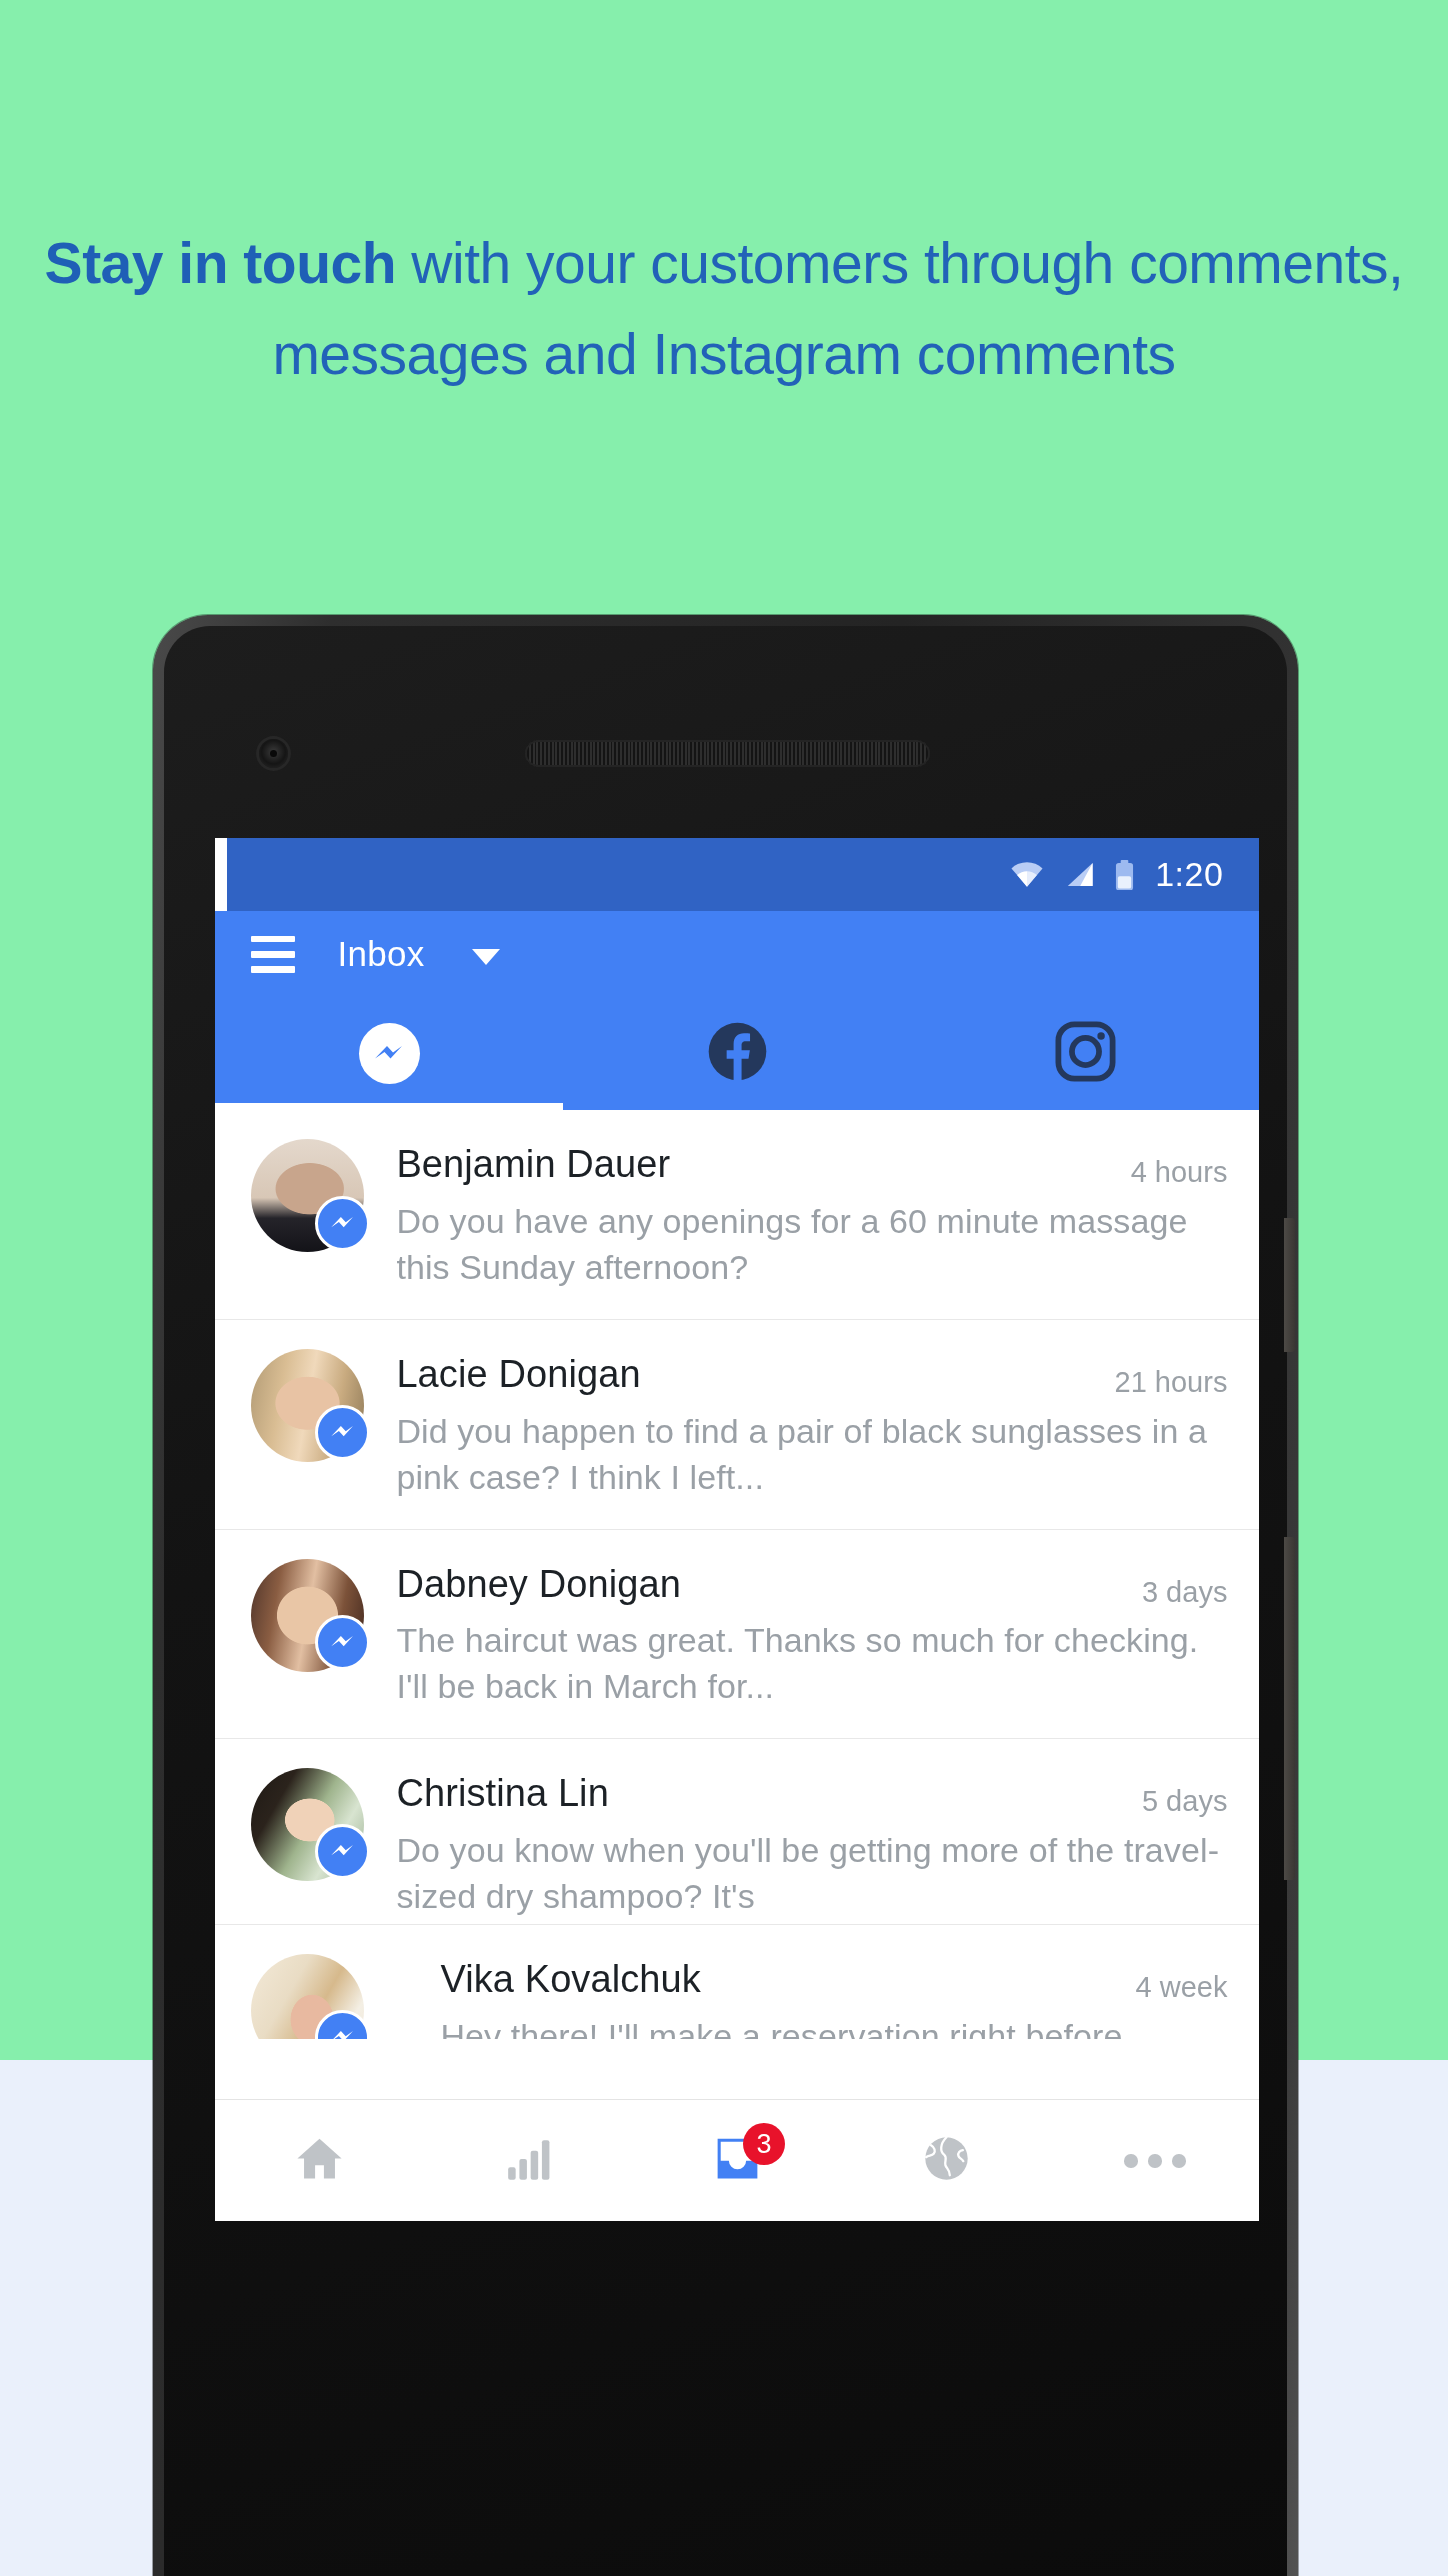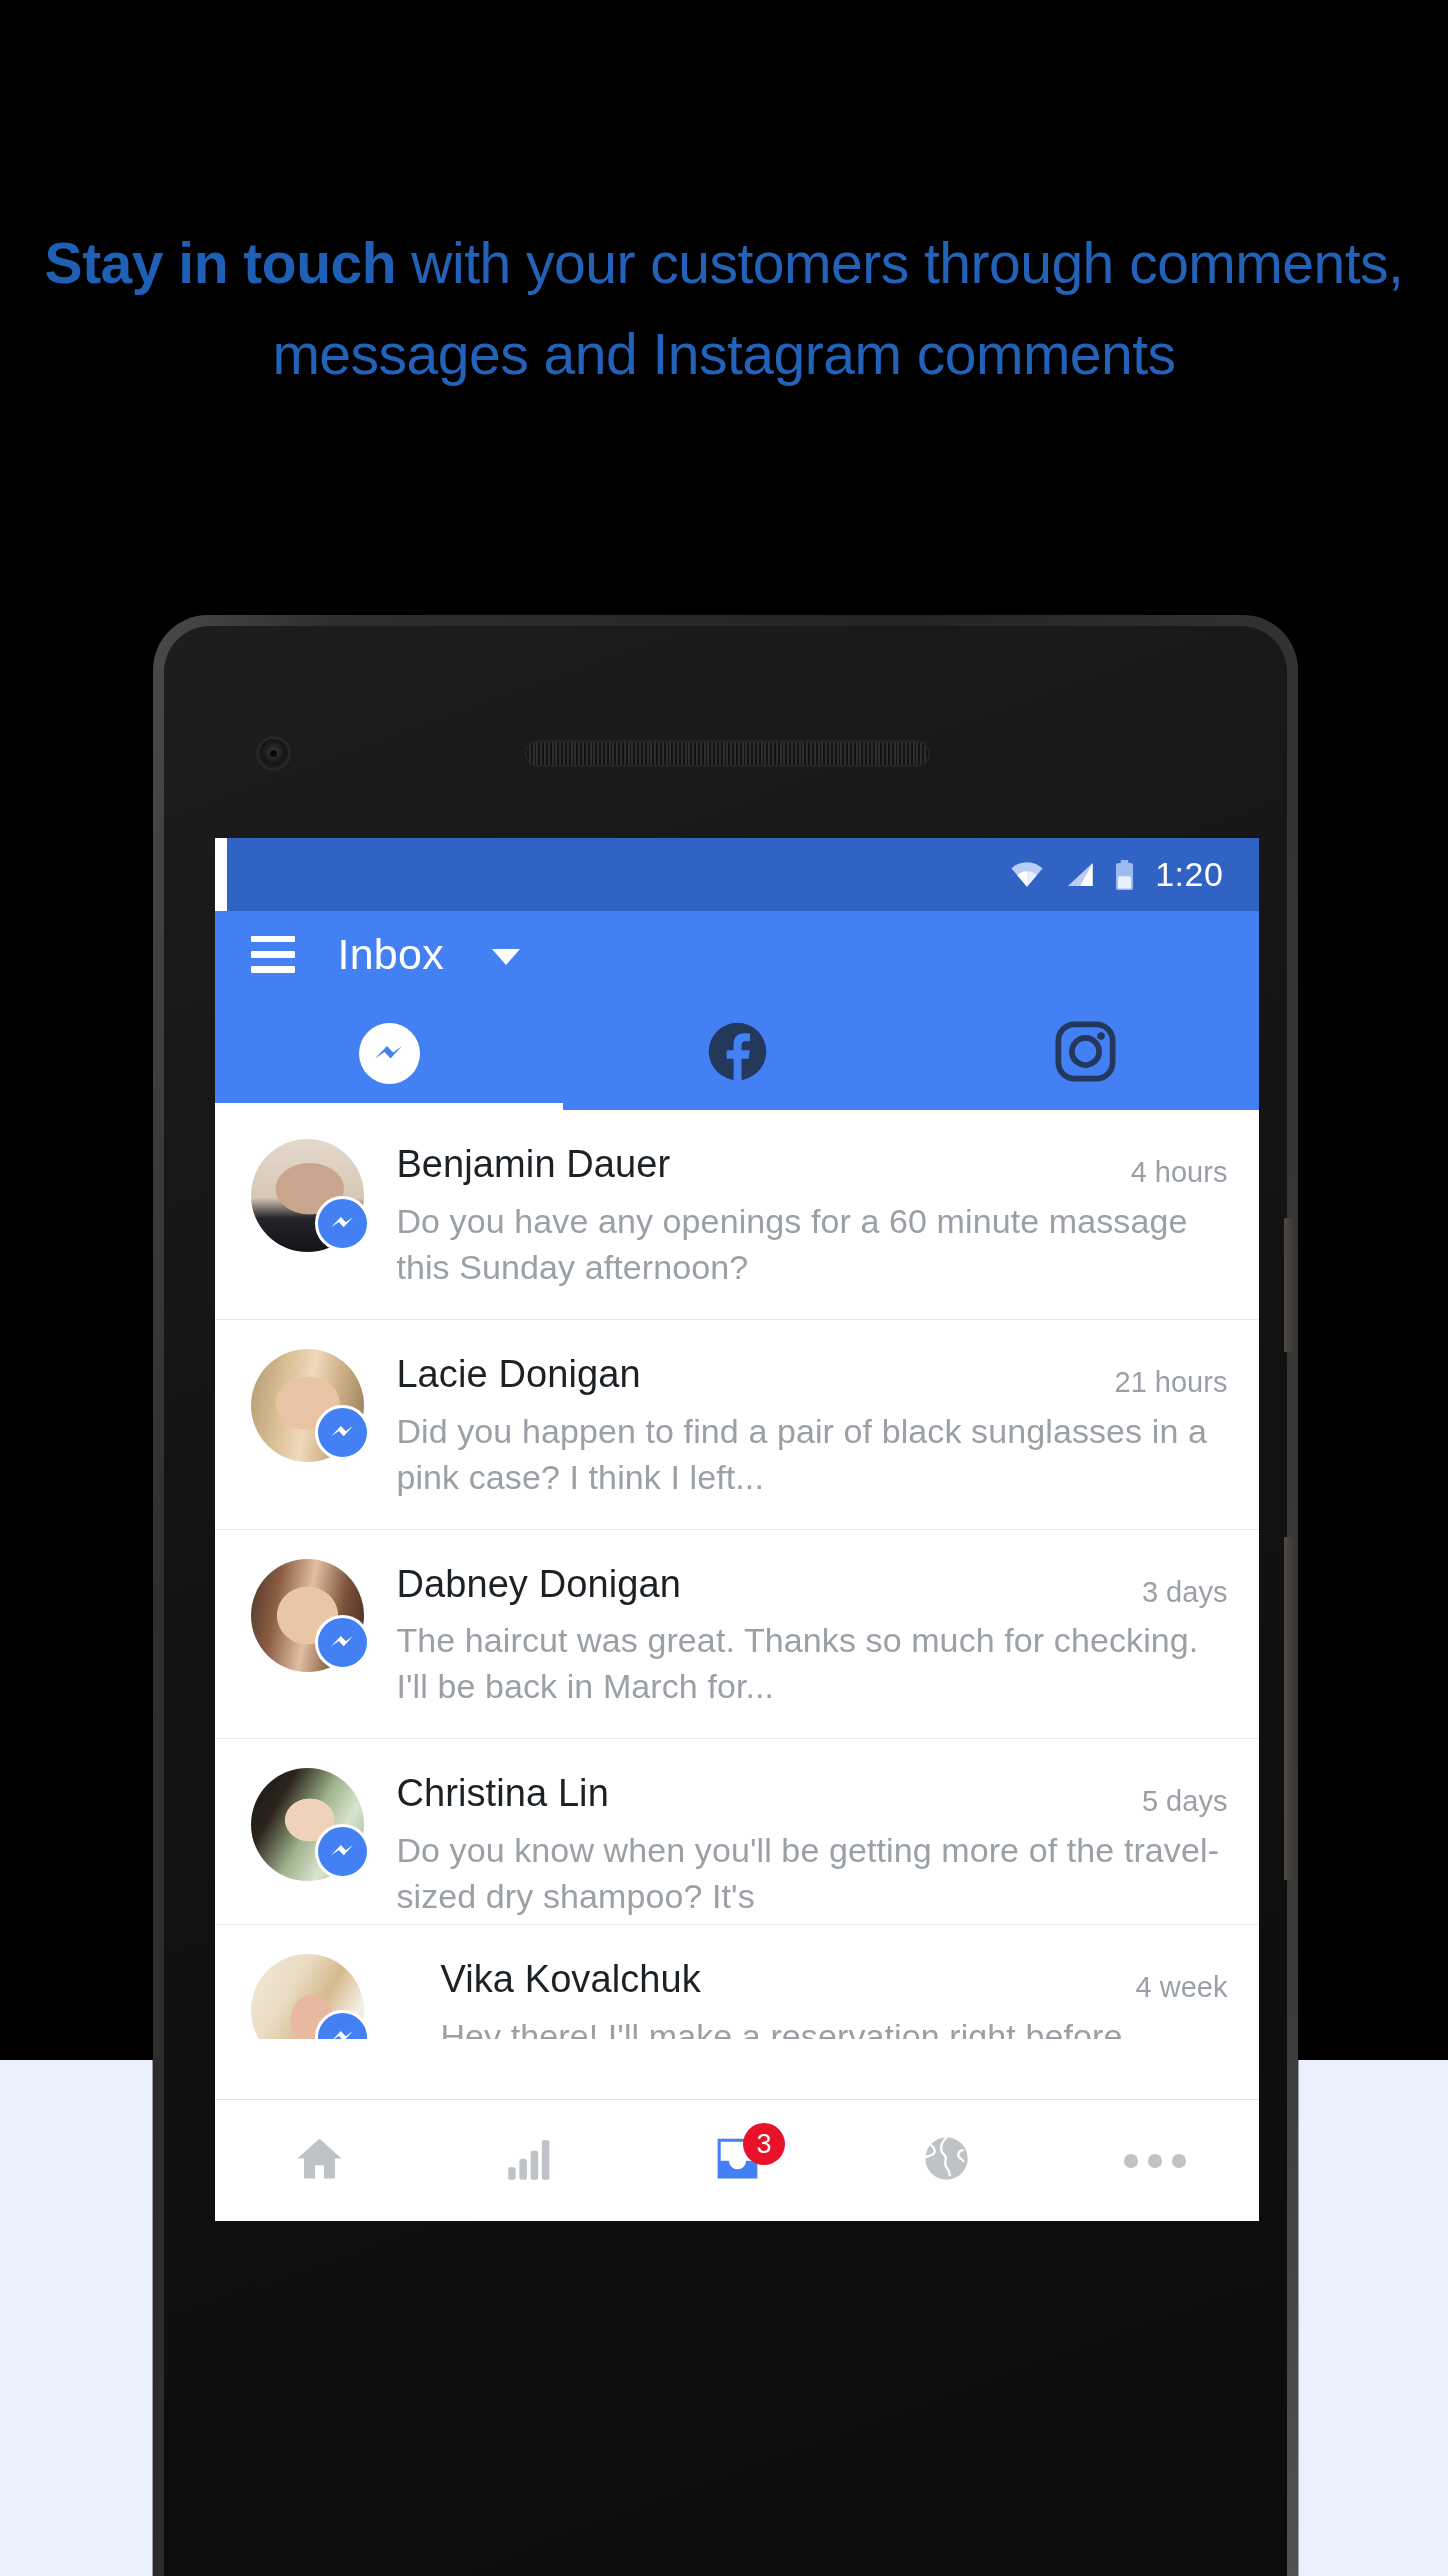--- a/index.html
+++ b/index.html
@@ -3,21 +3,21 @@
 <meta charset="utf-8">
 <title>Inbox promo</title>
 <style>
   * { box-sizing: border-box; margin: 0; padding: 0; }
   html, body {
     width: 1448px; height: 2576px;
     background: #eaf0fb;
     font-family: "Liberation Sans", sans-serif;
     overflow: hidden;
   }
-  #stage { position: relative; width: 1448px; height: 2060px; background: #000000; }
+  #stage { position: relative; width: 1448px; height: 2060px; background: #86efac; }
 
   
   #headline {
     position: absolute; left: 0; top: 218px; width: 1448px;
     text-align: center; color: #2262b8;
     font-size: 57px; line-height: 91px; font-weight: 400;
     letter-spacing: -0.5px;
   }
   #headline .strong { font-weight: 700; color: #1f5fb6; }
 
@@ -76,21 +76,21 @@
   .ico-wifi svg, .ico-signal svg, .ico-batt svg { display: block; }
   #status-time { font-size: 34px; letter-spacing: 0.5px; }
 
   
   #app-bar {
     height: 86px; background: #4280f4;
     display: flex; align-items: center; padding-left: 36px; gap: 42px;
   }
   #hamburger { width: 44px; display: flex; flex-direction: column; gap: 8.6px; cursor: pointer; }
   #hamburger i { display: block; height: 6.7px; background: #fff; border-radius: 1px; }
-  #inbox-title { color: #fff; font-size: 43px; letter-spacing: 0.3px; text-align: center; }
+  #inbox-title { color: #fff; font-size: 35px; letter-spacing: 0.3px; text-align: center; }
   #inbox-caret {
     width: 0; height: 0; border-left: 14.3px solid transparent;
     border-right: 14.3px solid transparent; border-top: 16px solid #fff;
     margin-left: 5.7px; margin-top: 5.7px;
   }
 
   
   #tab-bar { height: 113px; background: #4280f4; display: flex; position: relative; }
   .tab { flex: 1; display: flex; align-items: center; justify-content: center; cursor: pointer; }
   #tab-indicator {

